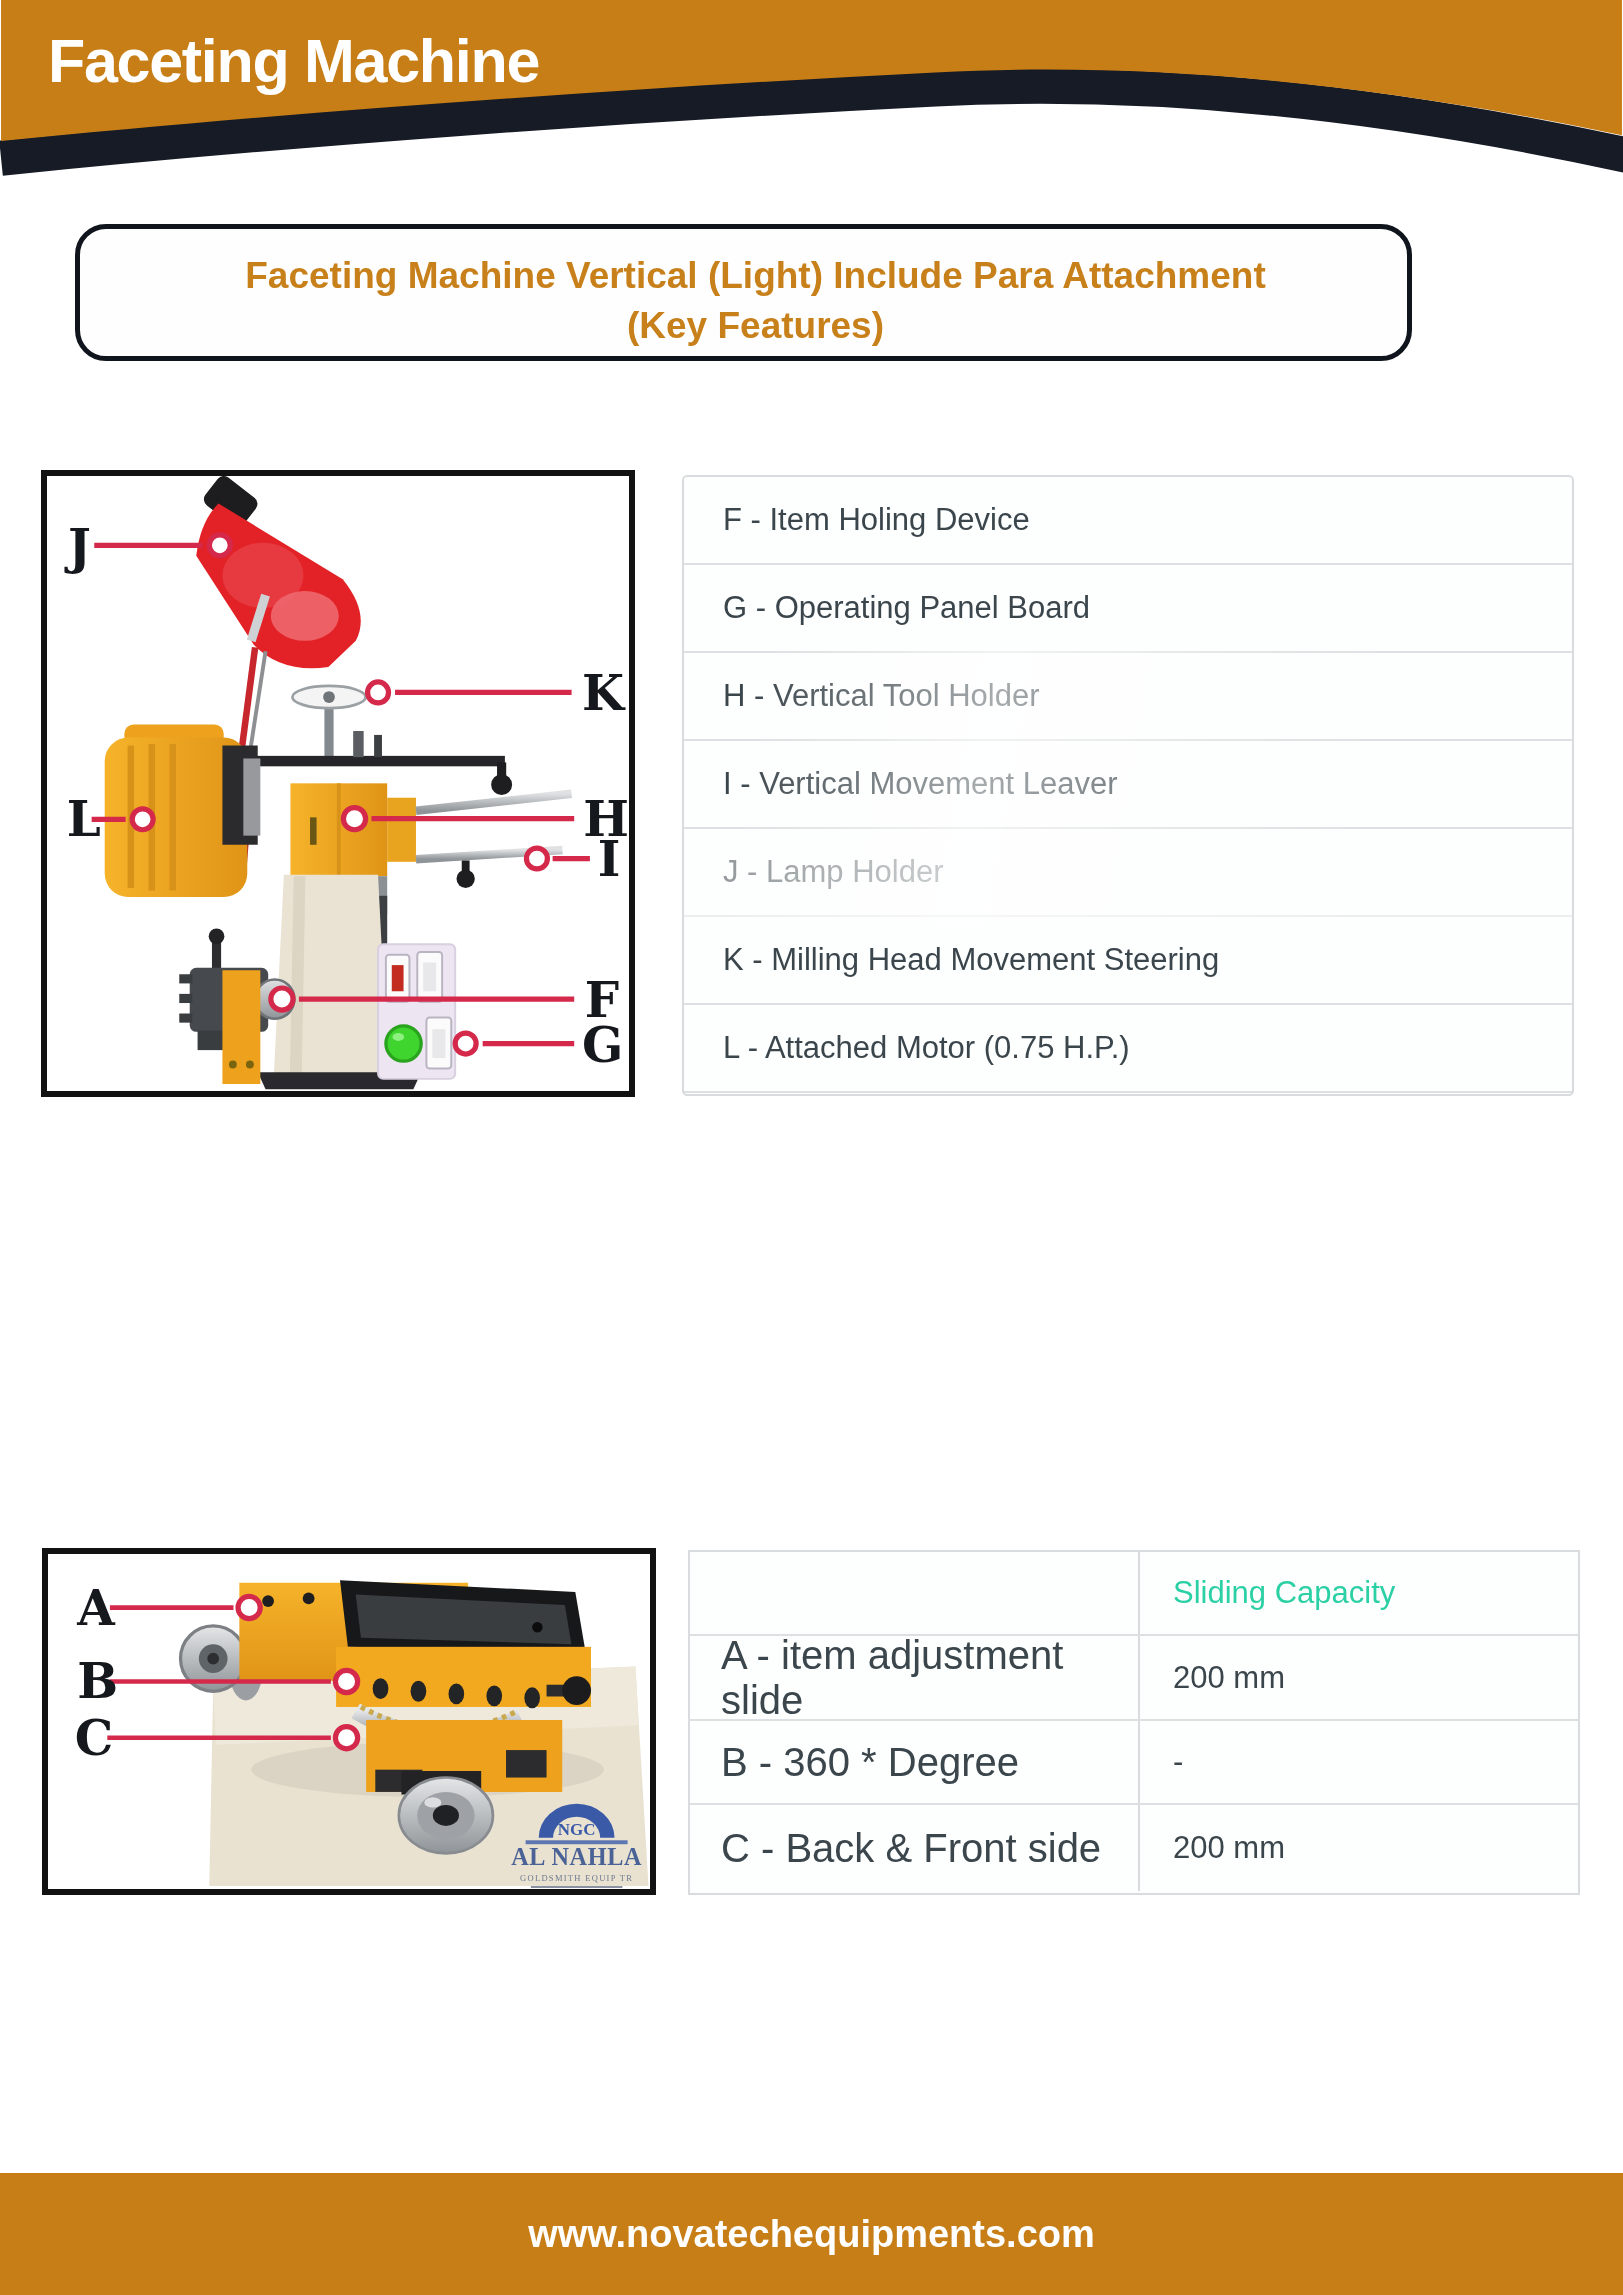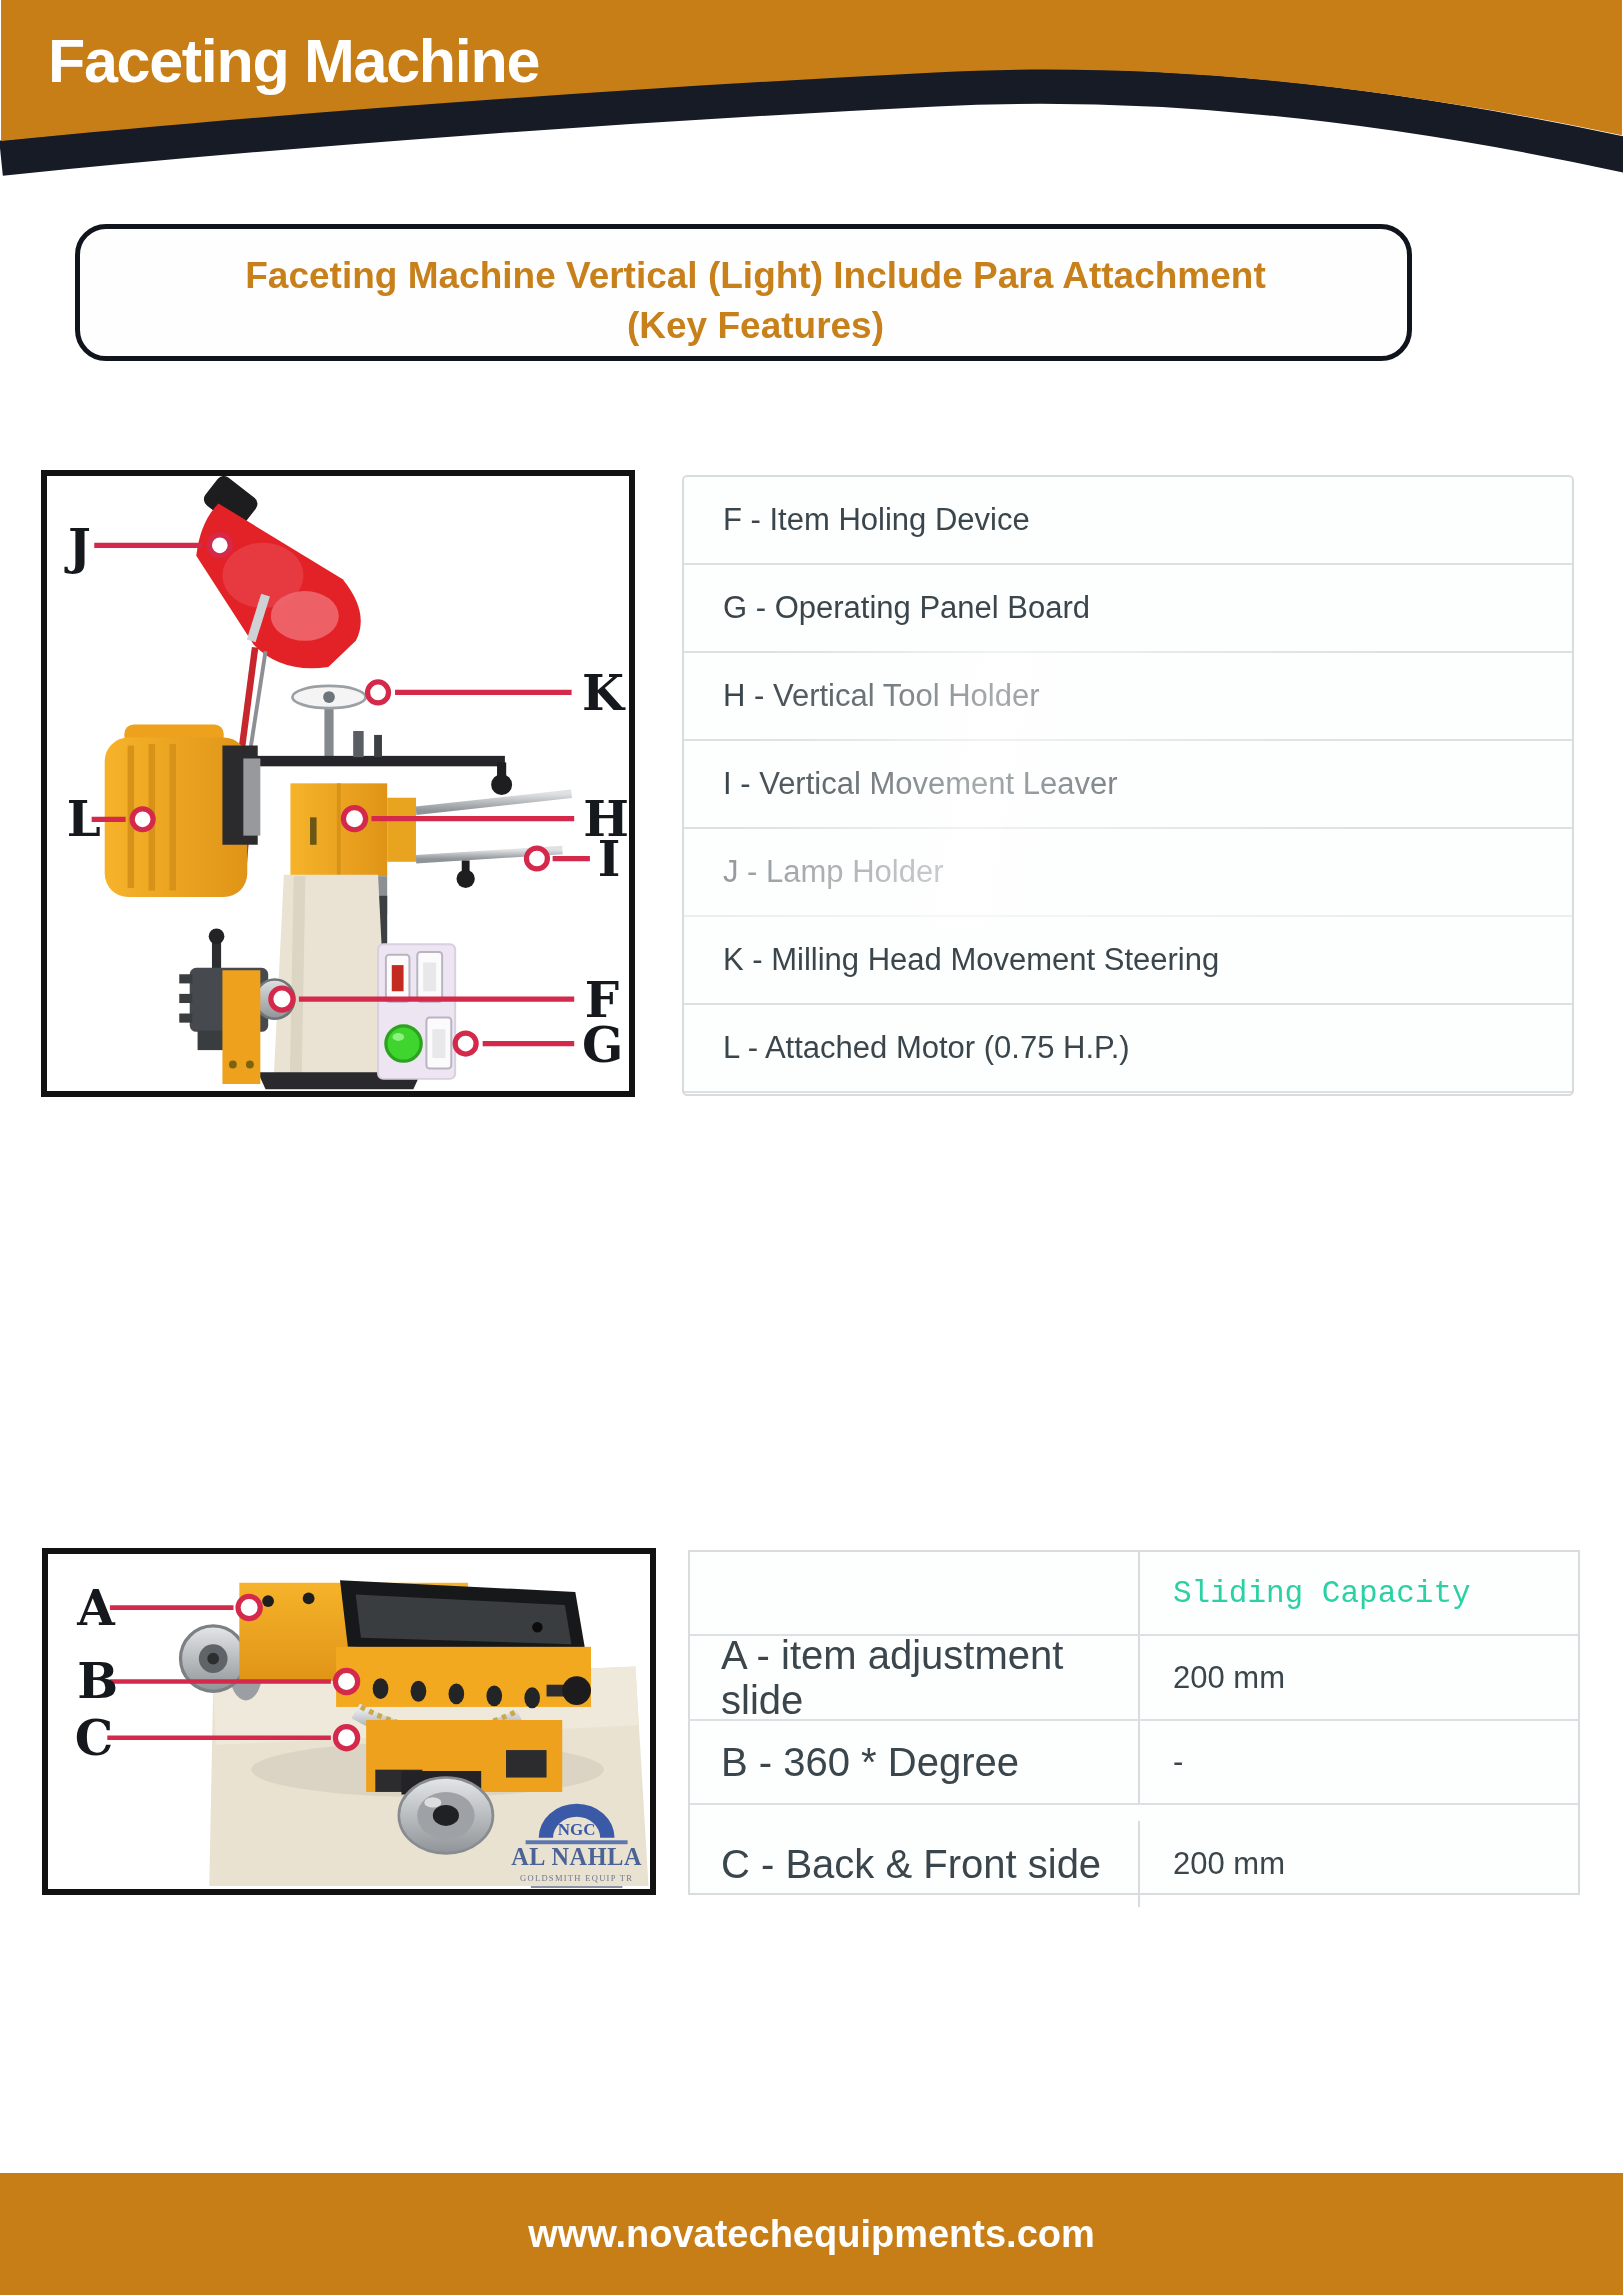--- a/index.html
+++ b/index.html
@@ -41,23 +41,23 @@
                    rgba(255,255,255,.25) 55%, rgba(255,255,255,0) 78%);}
 
   
   .table2{position:absolute;left:688px;top:1550px;width:892px;height:345px;
         border:2px solid #d9dcde;box-sizing:border-box;background:#fdfefe;}
   .table2 .trow{display:flex;border-bottom:2.6px solid #dde0e2;box-sizing:border-box;}
   .table2 .trow:last-child{border-bottom:none;}
   .table2 .c1{width:450px;border-right:2px solid #d9dcde;box-sizing:border-box;
         display:flex;align-items:center;padding-left:31px;font-size:40px;color:#3b464c;}
   .table2 .c2{flex:1;display:flex;align-items:center;padding-left:33px;font-size:31px;color:#3b464c;}
-  .table2 .hrow{height:84px;font-family:Liberation Mono, monospace;}
+  .table2 .hrow{height:84px;}
   .table2 .hrow .c2{color:#2bd0a4;font-weight:400;}
-  .table2 .r1{height:85px;} .table2 .r2{height:84px;} .table2 .r3{height:86px;margin-top:16px;}
+  .table2 .r1{height:85px;} .table2 .r2{height:84px;} .table2 .r3{height:86px;}
 
   .lbl{font-family:"DejaVu Serif", serif;font-weight:700;fill:#15181c;}
 </style>
 </head>
 <body>
 
 <div class="page">
 
   <div class="header-wrap">
     <svg width="1623" height="196" viewBox="0 0 2481 300">

